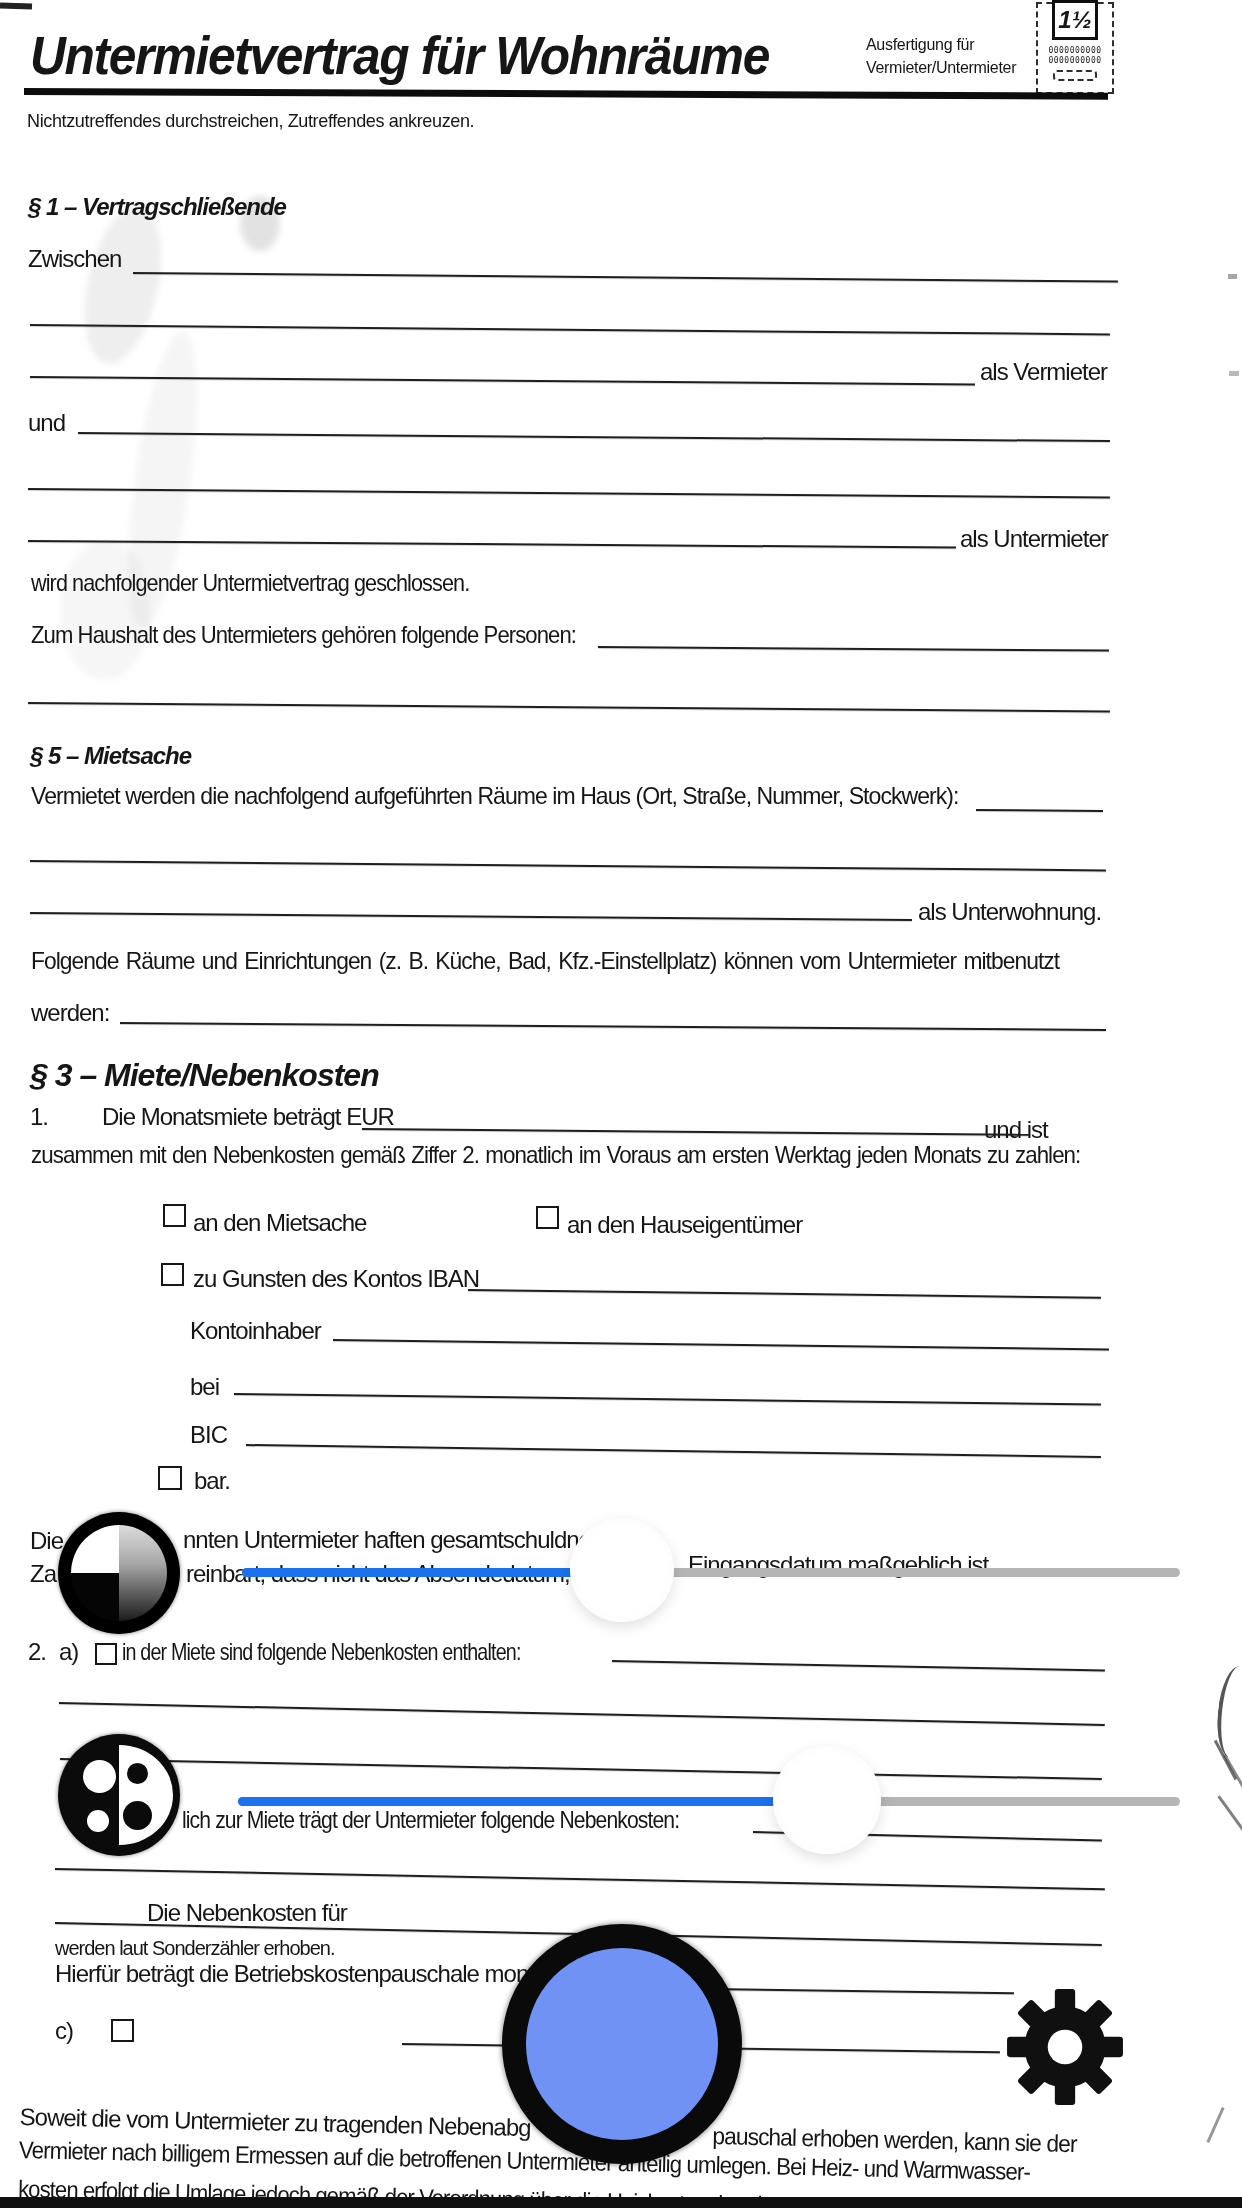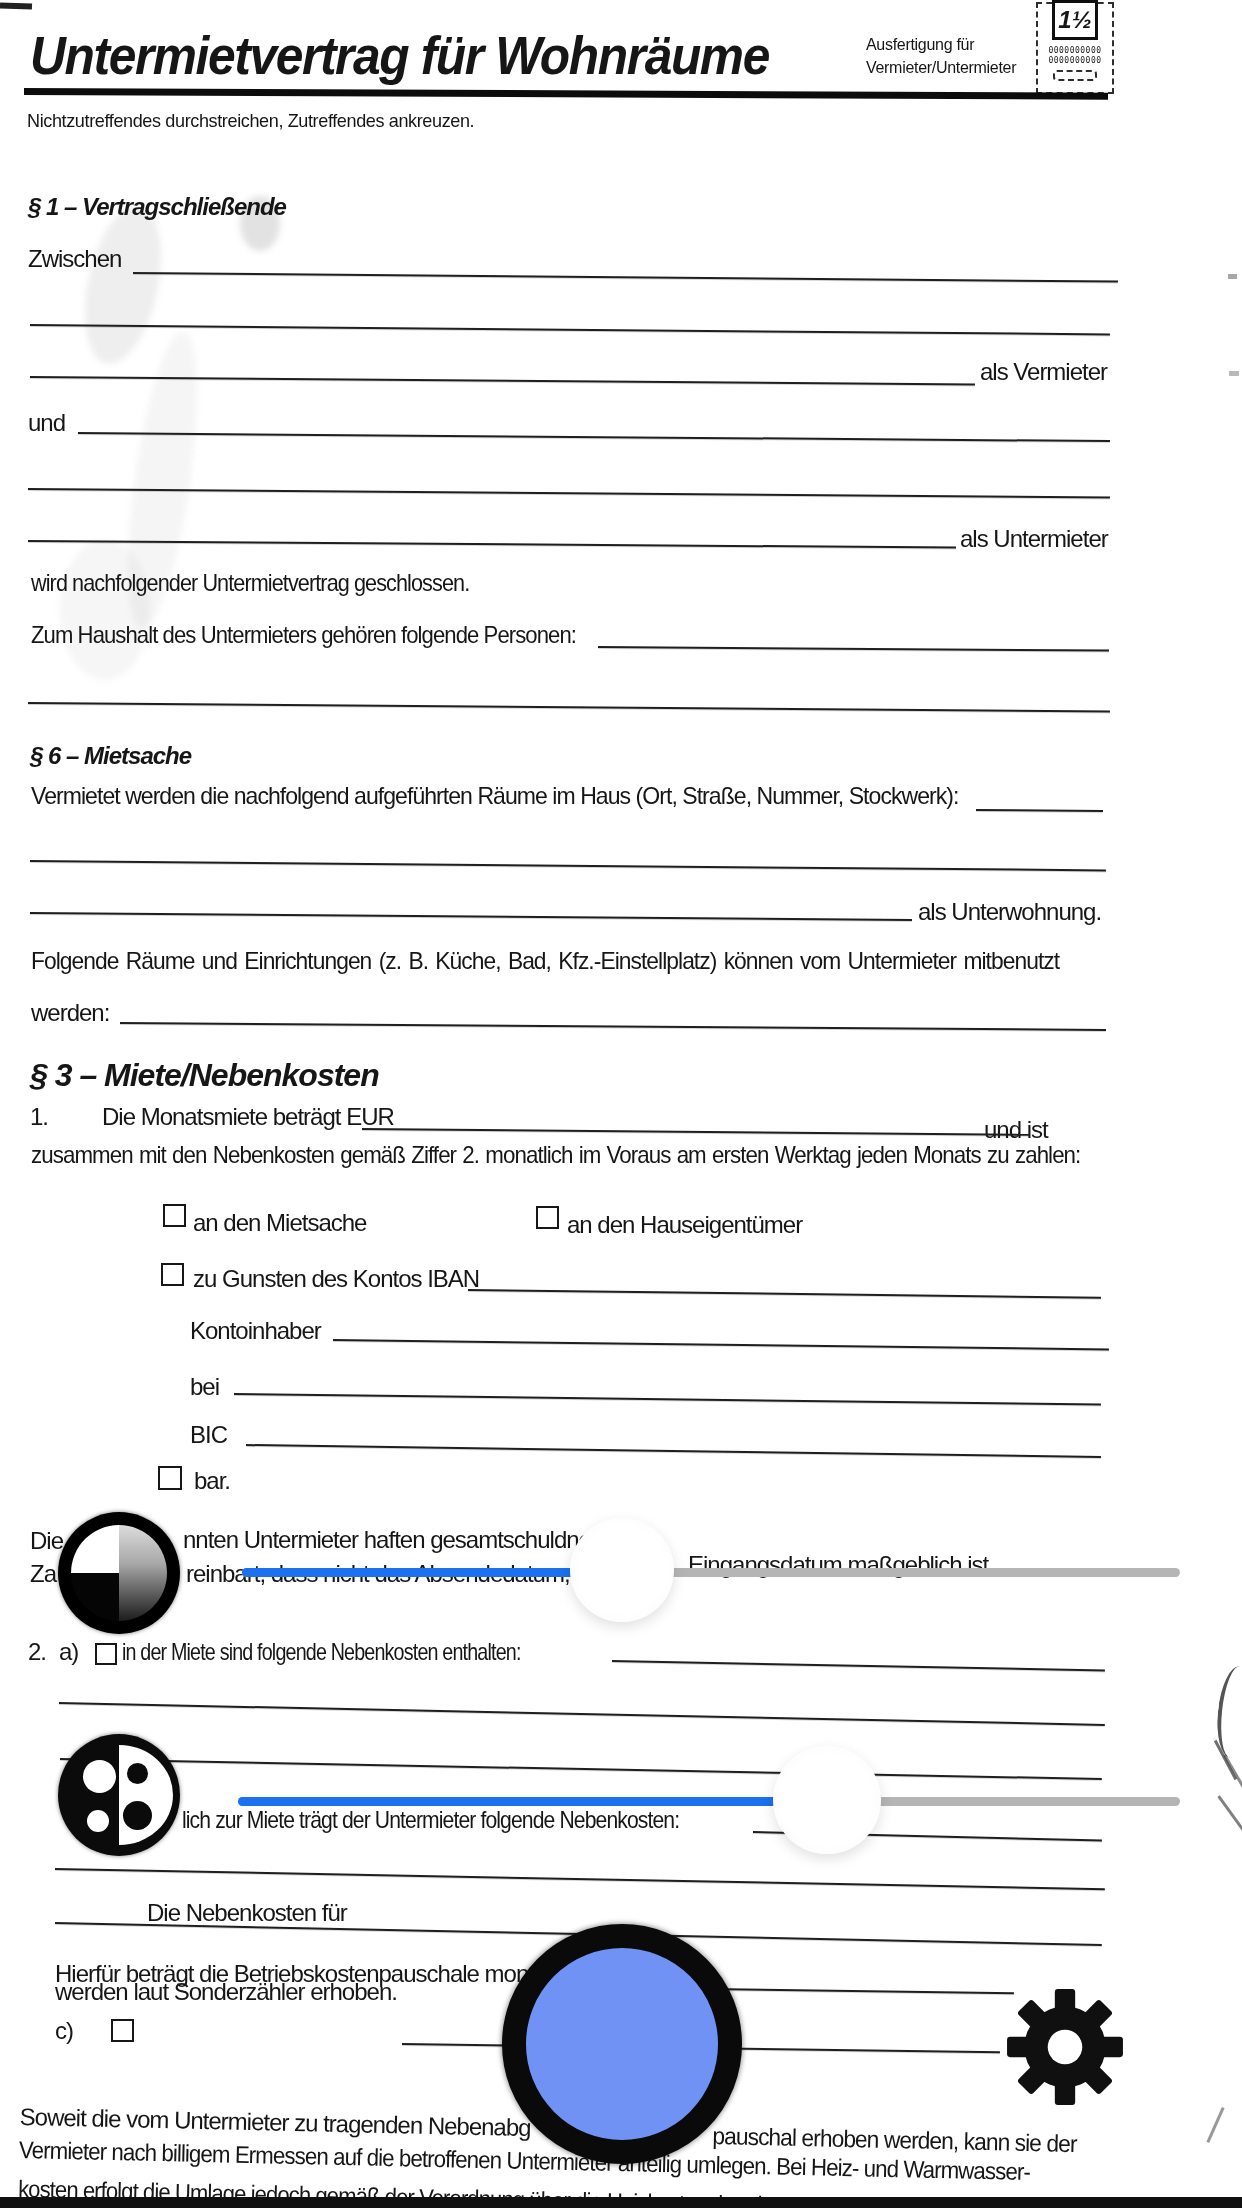--- a/index.html
+++ b/index.html
@@ -112,21 +112,21 @@
     <div class="mark" style="left:1230px;top:1792px;width:3px;height:44px;background:rgba(60,60,60,.65);transform:rotate(-36deg);"></div>
     <div class="mark" style="left:1214px;top:2106px;width:3px;height:38px;background:rgba(70,70,70,.55);transform:rotate(24deg);"></div>
     <div class="bottom-bar"></div>
   <span class="frag b i" style="left: 28px; top: 194px; font-size: 24px;">§ 1 – Vertragschließende</span>
       <span class="frag" style="left: 28px; top: 246px; font-size: 24px;">Zwischen</span>
       <span class="frag" style="left: 980px; top: 359px; font-size: 24px;">als Vermieter</span>
       <span class="frag" style="left: 28px; top: 410px; font-size: 24px;">und</span>
       <span class="frag" style="left: 960px; top: 526px; font-size: 24px;">als Untermieter</span>
       <span class="frag" style="left: 31px; top: 570px; font-size: 24px; transform: scaleX(0.9);">wird nachfolgender Untermietvertrag geschlossen.</span>
       <span class="frag" style="left: 31px; top: 622px; font-size: 24px; transform: scaleX(0.92);">Zum Haushalt des Untermieters gehören folgende Personen:</span>
-      <span class="frag b i" style="left: 30px; top: 743px; font-size: 24px;">§ 6 – Mietsache</span>
+      <span class="frag b i" style="left: 30px; top: 743px; font-size: 24px;">§ 5 – Mietsache</span>
       <span class="frag" style="left: 31px; top: 783px; font-size: 24px; transform: scaleX(0.96);">Vermietet werden die nachfolgend aufgeführten Räume im Haus (Ort, Straße, Nummer, Stockwerk):</span>
       <span class="frag" style="left: 918px; top: 899px; font-size: 24px;">als Unterwohnung.</span>
       <span class="frag" style="left: 31px; top: 948px; font-size: 24px; transform: scaleX(0.95); word-spacing: 2px;">Folgende Räume und Einrichtungen (z. B. Küche, Bad, Kfz.-Einstellplatz) können vom Untermieter mitbenutzt</span>
       <span class="frag" style="left: 31px; top: 1000px; font-size: 24px;">werden:</span>
       <span class="frag b i" style="left: 30px; top: 1058px; font-size: 32px;">§ 3 – Miete/Nebenkosten</span>
       <span class="frag" style="left: 30px; top: 1104px; font-size: 24px;">1.</span>
       <span class="frag" style="left: 58px; top: 1104px; font-size: 24px; margin-left: 44px;">Die Monatsmiete beträgt EUR</span>
       <span class="frag" style="left: 984px; top: 1117px; font-size: 24px;">und ist</span>
       <span class="frag" style="left: 31px; top: 1142px; font-size: 24px; transform: scaleX(0.93); word-spacing: 1px;">zusammen mit den Nebenkosten gemäß Ziffer 2. monatlich im Voraus am ersten Werktag jeden Monats zu zahlen:</span>
       <span class="frag" style="left: 193px; top: 1210px; font-size: 24px;">an den Mietsache</span>
@@ -141,21 +141,21 @@
       <span class="frag" style="left: 30px; top: 1561px; font-size: 24px;">Za</span>
       <span class="frag" style="left: 186px; top: 1561px; font-size: 24px;">reinbart, dass nicht das Absendedatum, s</span>
       <span class="frag" style="left: 688px; top: 1552px; font-size: 24px;">Eingangsdatum maßgeblich ist.</span>
       <span class="frag" style="left: 28px; top: 1639px; font-size: 24px;">2.</span>
       <span class="frag" style="left: 59px; top: 1639px; font-size: 24px;">a)</span>
       <span class="frag" style="left: 122px; top: 1639px; font-size: 24px; transform: scaleX(0.82);">in der Miete sind folgende Nebenkosten enthalten:</span>
       <span class="frag" style="left: 182px; top: 1807px; font-size: 24px; transform: scaleX(0.88);">lich zur Miete trägt der Untermieter folgende Nebenkosten:</span>
       <span class="frag" style="left: 55px; top: 1961px; font-size: 24px;">Hierfür beträgt die Betriebskostenpauschale mona</span>
       <span class="frag" style="left: 55px; top: 2018px; font-size: 24px;">c)</span>
       <span class="frag" style="left: 147px; top: 1900px; font-size: 24px;">Die Nebenkosten für</span>
-      <span class="frag" style="left: 55px; top: 1979px; font-size: 24px;">werden laut Sonderzähler erhoben.</span>
+      <span class="frag" style="left: 55px; top: 1937px; font-size: 20px;">werden laut Sonderzähler erhoben.</span>
       <div class="hline" style="left: 133px; top: 272px; width: 985px; transform: rotate(0.5deg);"></div>
       <div class="hline" style="left: 30px; top: 324px; width: 1080px; transform: rotate(0.5deg);"></div>
       <div class="hline" style="left: 30px; top: 376px; width: 945px; transform: rotate(0.45deg);"></div>
       <div class="hline" style="left: 78px; top: 432px; width: 1032px; transform: rotate(0.45deg);"></div>
       <div class="hline" style="left: 28px; top: 488px; width: 1082px; transform: rotate(0.45deg);"></div>
       <div class="hline" style="left: 28px; top: 540px; width: 928px; transform: rotate(0.4deg);"></div>
       <div class="hline" style="left: 598px; top: 646px; width: 511px; transform: rotate(0.4deg);"></div>
       <div class="hline" style="left: 28px; top: 702px; width: 1082px; transform: rotate(0.45deg);"></div>
       <div class="hline" style="left: 976px; top: 809px; width: 127px; transform: rotate(0.5deg);"></div>
       <div class="hline" style="left: 30px; top: 860px; width: 1076px; transform: rotate(0.5deg);"></div>

